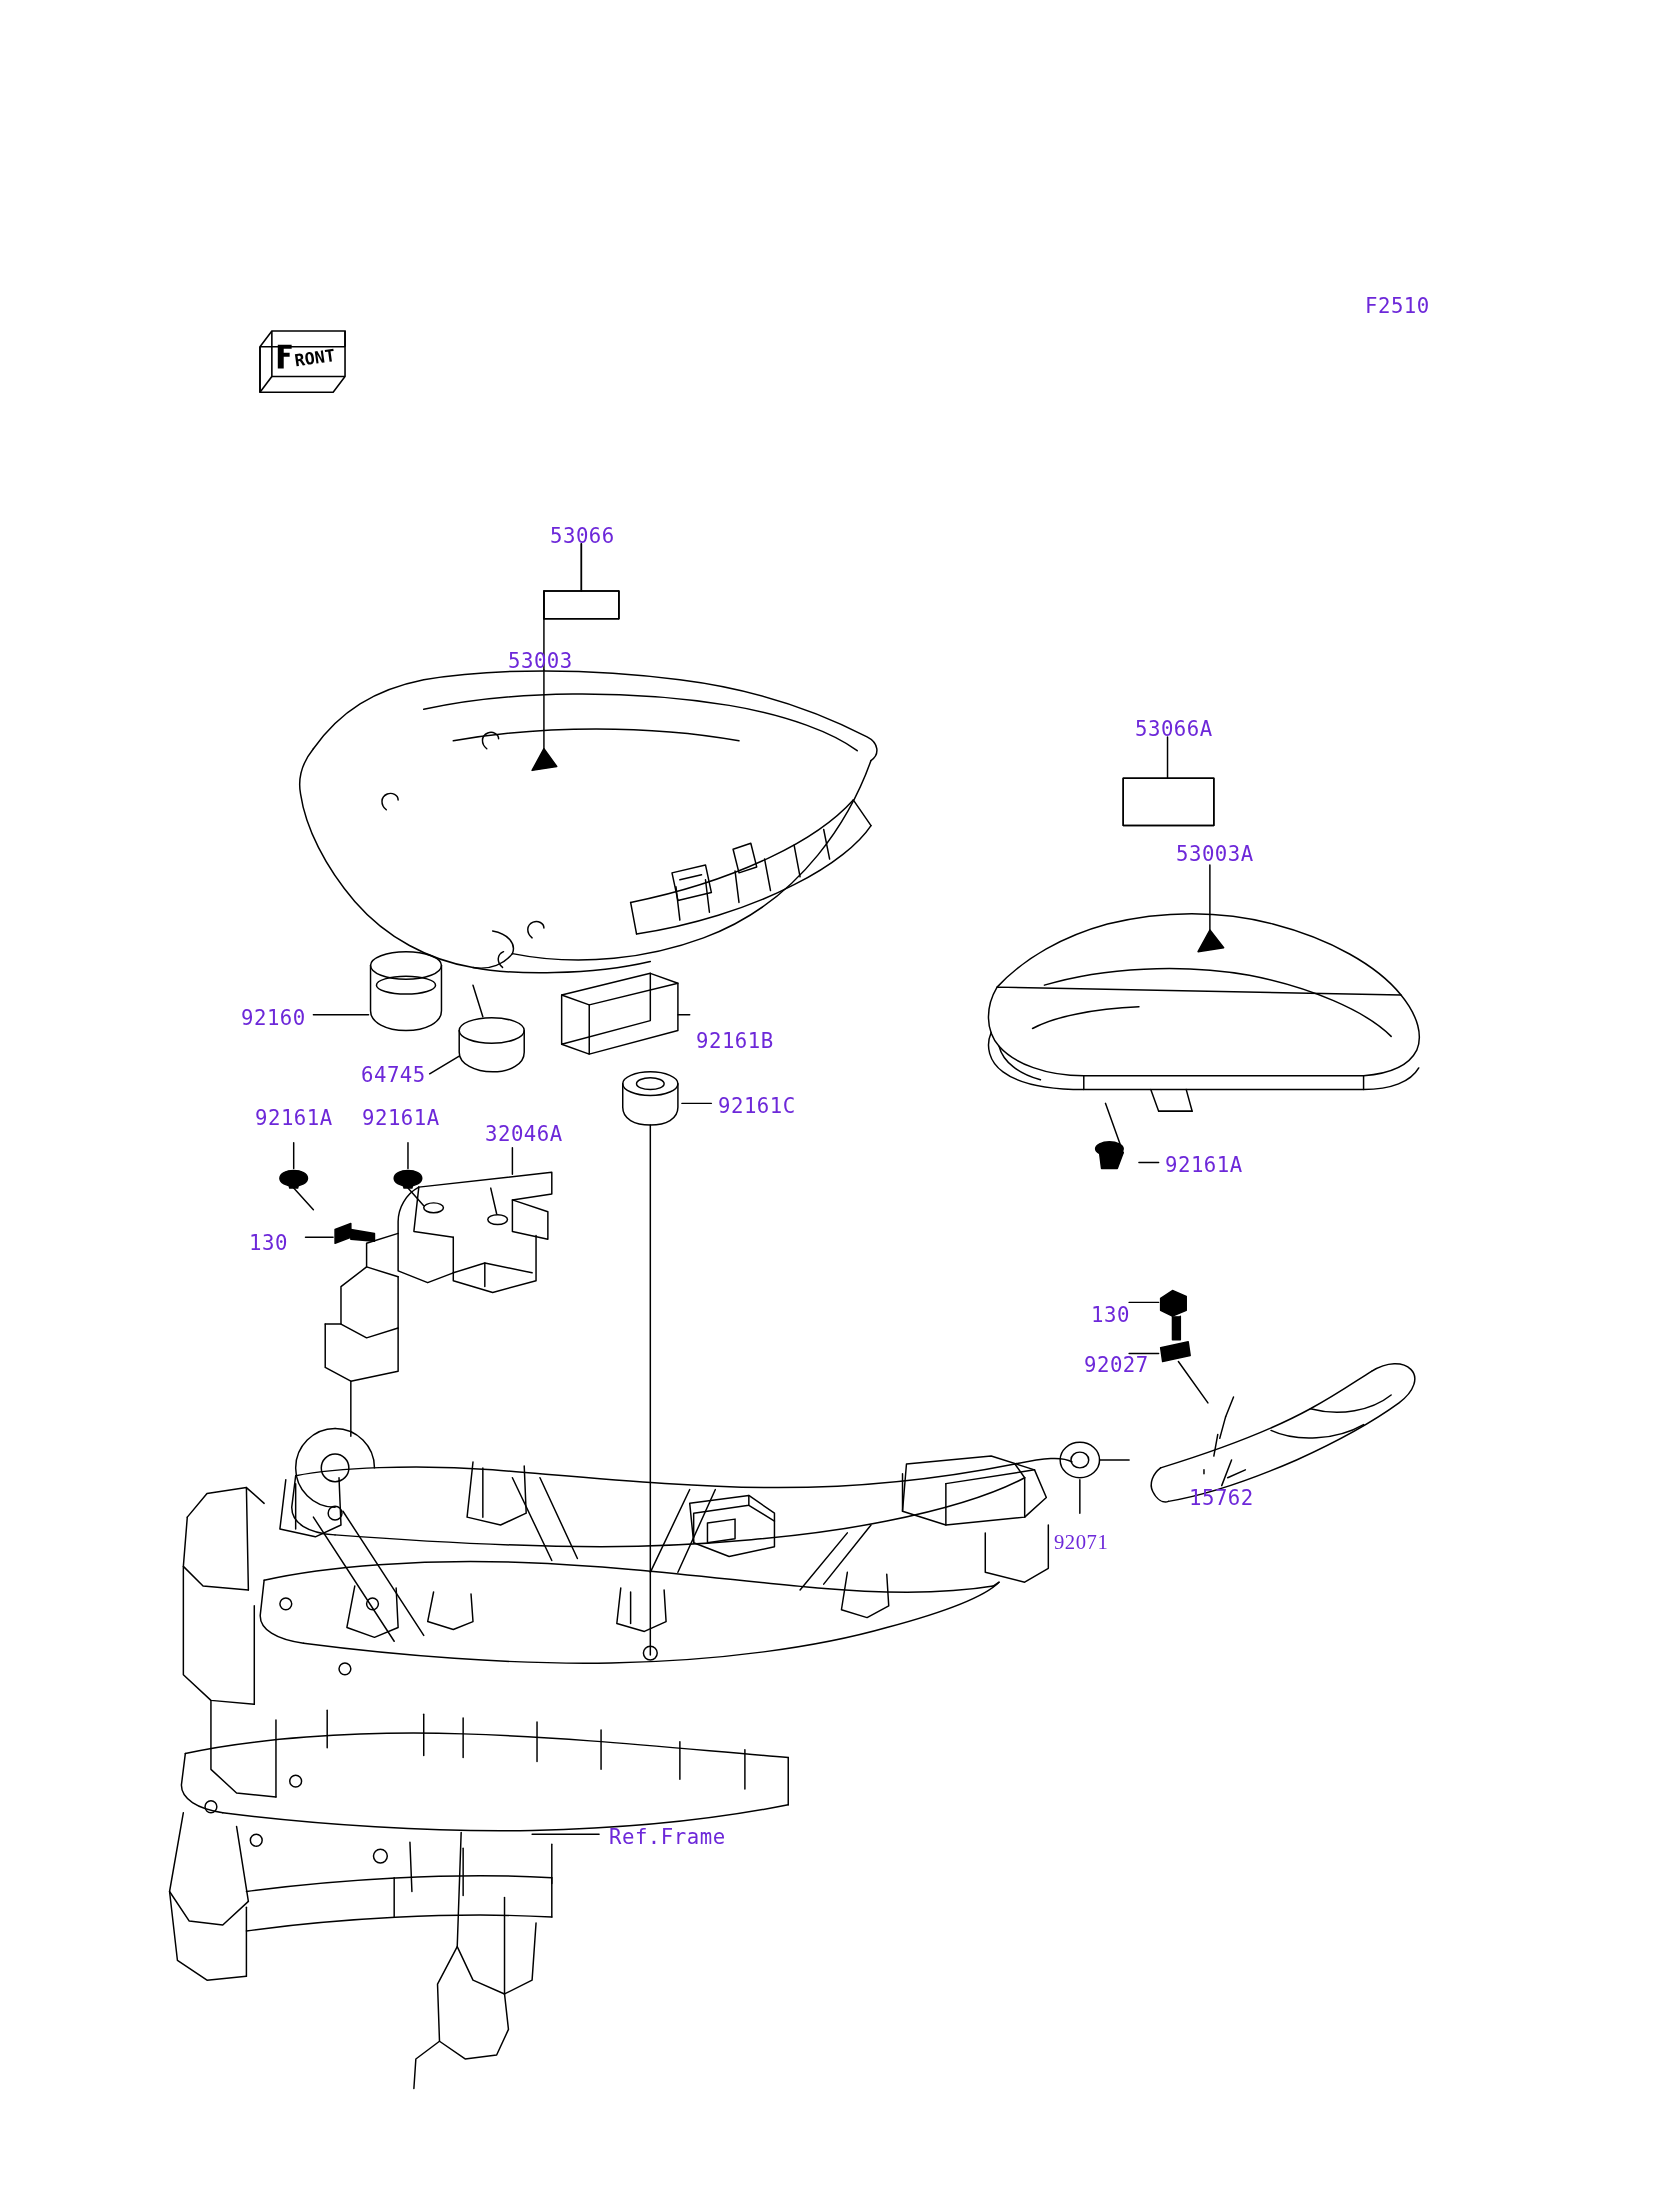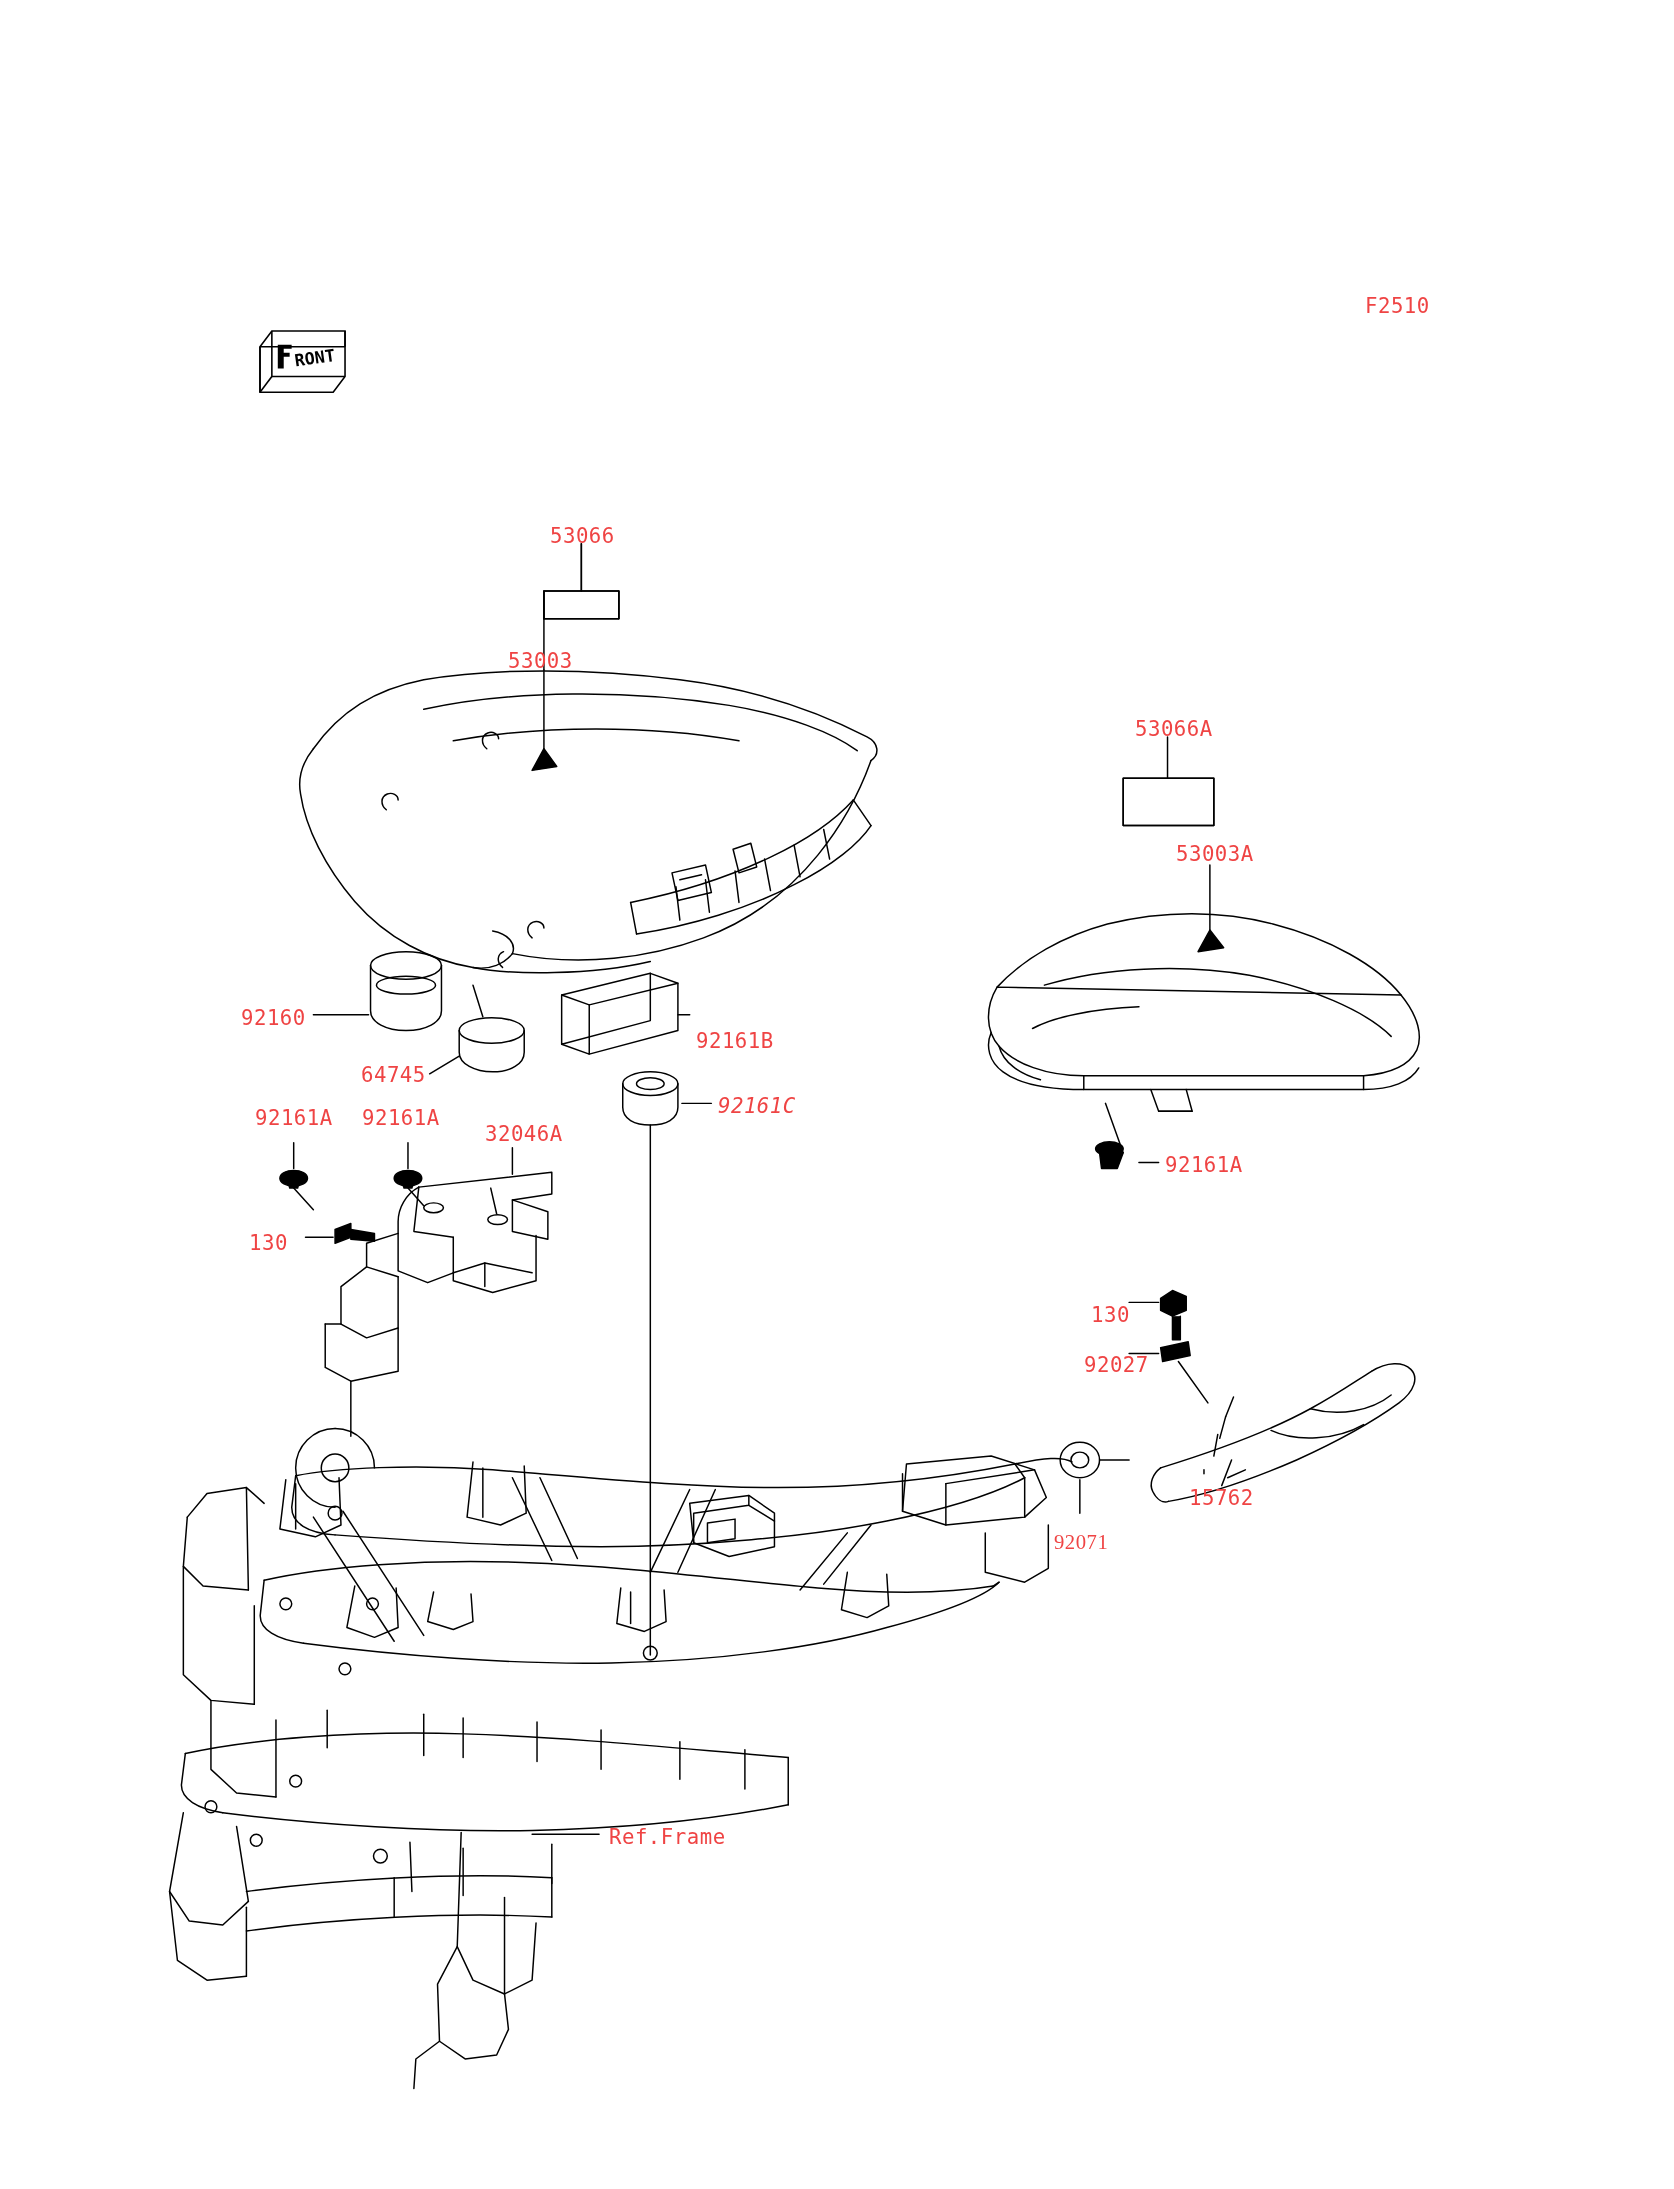--- a/index.html
+++ b/index.html
@@ -19,21 +19,21 @@
     position: absolute;
     inset: 0;
     width: 1675px;
     height: 2190px;
   }
   .label {
     position: absolute;
     font-family: "DejaVu Sans Mono", monospace;
     font-size: 20.7px;
     letter-spacing: 0.5px;
-    color: #ef4444;
+    color: #6d28d9;
     white-space: nowrap;
     line-height: 1;
   }
   .label.fig {
     font-size: 20.7px;
   }
   .svg-layer {
     position: absolute;
     top: 0;
     left: 0;
@@ -337,21 +337,21 @@
     </g>
   </svg>
 
   <div class="label" style="left:550px;  top:526px;">53066</div>
   <div class="label" style="left:508px;  top:651px;">53003</div>
   <div class="label" style="left:1135px; top:719px;">53066A</div>
   <div class="label" style="left:1176px; top:844px;">53003A</div>
   <div class="label" style="left:241px;  top:1008px;">92160</div>
   <div class="label" style="left:696px;  top:1007px;margin-top:24px;">92161B</div>
   <div class="label" style="left:361px;  top:1065px;">64745</div>
-  <div class="label" style="left:718px;  top:1096px;font-style:italic;">92161C</div>
+  <div class="label" style="left:718px;  top:1096px;">92161C</div>
   <div class="label" style="left:255px; top:1108px;">92161A</div>
   <div class="label" style="left:362px; top:1108px;">92161A</div>
   <div class="label" style="left:485px;  top:1124px;">32046A</div>
   <div class="label" style="left:1165px; top:1155px;">92161A</div>
   <div class="label" style="left:249px;  top:1233px;">130</div>
   <div class="label" style="left:1091px; top:1305px;">130</div>
   <div class="label" style="left:1084px; top:1355px;">92027</div>
   <div class="label" style="left:1189px; top:1488px;">15762</div>
   <div class="label" style="left:1054px; top:1532px;font-family:Liberation Serif, serif;">92071</div>
   <div class="label" style="left:609px; top:1827px;">Ref.Frame</div>

